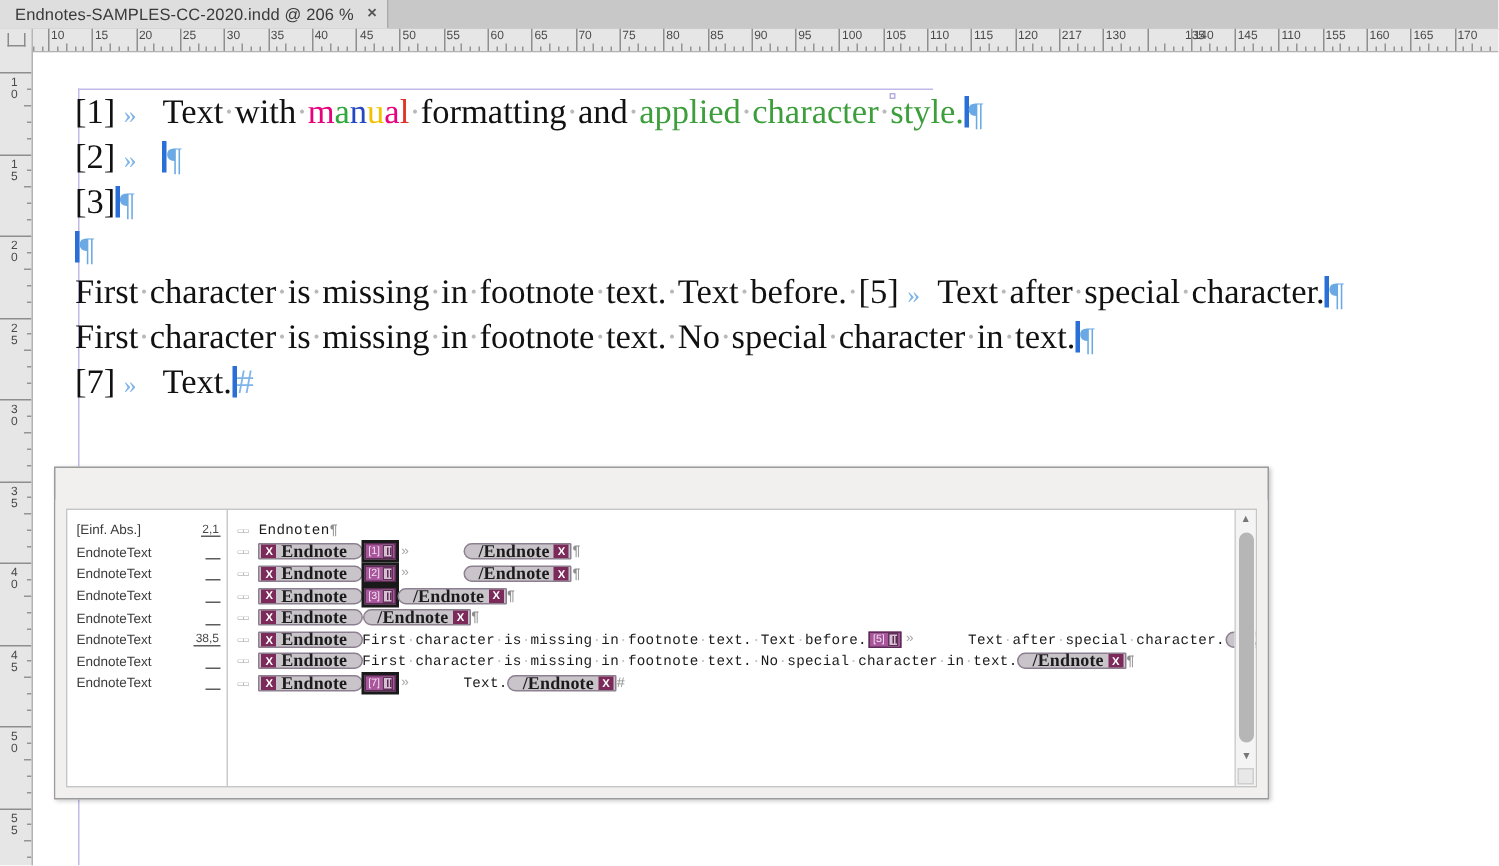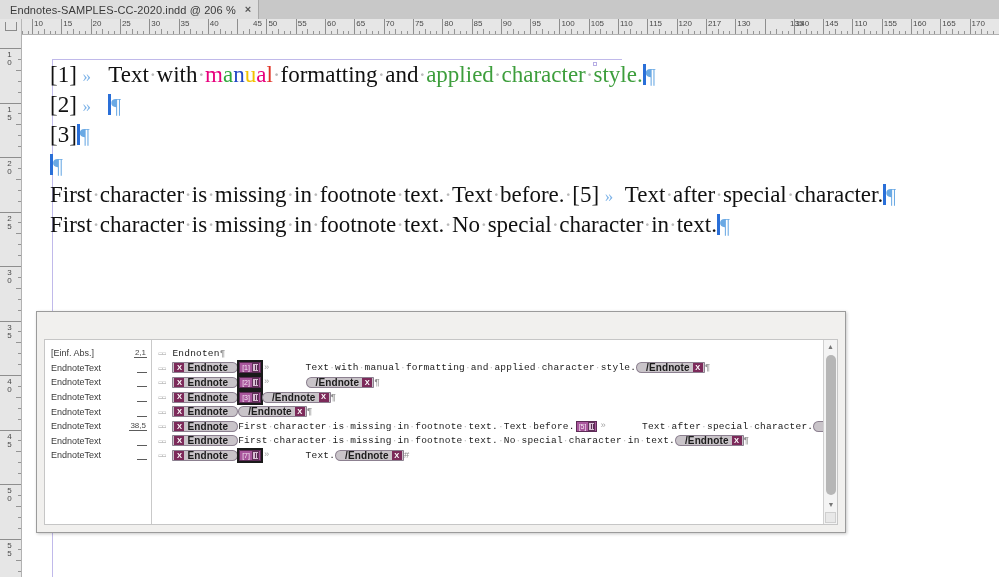--- a/index.html
+++ b/index.html
@@ -386,24 +386,24 @@
     font-weight: bold;
     width: 10px;
     height: 9px;
     display: inline-flex;
     align-items: center;
     justify-content: center;
     font-family: "Liberation Sans", sans-serif;
     line-height: 1;
   }
   .tag-label {
-    font-size: 10px;
+    font-size: 12px;
     color: #1b1b1b;
     padding: 4px 3px;
-    font-family: Liberation Sans, sans-serif;
+    font-family: Liberation Serif, serif;
     letter-spacing: 0.1px;
     font-weight: 600;
   }
   .note-marker {
     display: inline-flex;
     align-items: center;
     background: #a8569c;
     border: 1px solid #5d2b56;
     height: 11px;
     padding: 0 1px;
@@ -517,21 +517,21 @@
     <div class="htick" style="left: 190.22px; height: 5px;"></div>
     <div class="htick" style="left: 196.08px; height: 3px;"></div>
     <div class="htick" style="left: 201.94px; height: 3px;"></div>
     <div class="hmajor" style="left: 207.8px;"></div>
     <div class="hlabel" style="left: 207.8px;">40</div>
     <div class="htick" style="left: 213.66px; height: 3px;"></div>
     <div class="htick" style="left: 219.52px; height: 5px;"></div>
     <div class="htick" style="left: 225.38px; height: 3px;"></div>
     <div class="htick" style="left: 231.24px; height: 3px;"></div>
     <div class="hmajor" style="left: 237.1px;"></div>
-    <div class="hlabel" style="left: 251px;">45</div>
+    <div class="hlabel" style="left: 238px;">45</div>
     <div class="htick" style="left: 242.96px; height: 3px;"></div>
     <div class="htick" style="left: 248.82px; height: 5px;"></div>
     <div class="htick" style="left: 254.68px; height: 3px;"></div>
     <div class="htick" style="left: 260.54px; height: 3px;"></div>
     <div class="hmajor" style="left: 266.4px;"></div>
     <div class="hlabel" style="left: 266.4px;">50</div>
     <div class="htick" style="left: 272.26px; height: 3px;"></div>
     <div class="htick" style="left: 278.12px; height: 5px;"></div>
     <div class="htick" style="left: 283.98px; height: 3px;"></div>
     <div class="htick" style="left: 289.84px; height: 3px;"></div>
@@ -776,20 +776,25 @@
     </div>
 
     <div class="line">
       <span>First<span class="dot">·</span>character<span class="dot">·</span>is<span class="dot">·</span>missing<span class="dot">·</span>in<span class="dot">·</span>footnote<span class="dot">·</span>text.<span class="dot">·</span>Text<span class="dot">·</span>before.<span class="dot">·</span></span><span>[5]</span> <span class="guill">»</span>&nbsp;&nbsp;<span>Text<span class="dot">·</span>after<span class="dot">·</span>special<span class="dot">·</span>character.</span><span class="bluebar"></span><span class="endbar">¶</span>
     </div>
 
     <div class="line">
       <span>First<span class="dot">·</span>character<span class="dot">·</span>is<span class="dot">·</span>missing<span class="dot">·</span>in<span class="dot">·</span>footnote<span class="dot">·</span>text.<span class="dot">·</span>No<span class="dot">·</span>special<span class="dot">·</span>character<span class="dot">·</span>in<span class="dot">·</span>text.</span><span class="bluebar"></span><span class="endbar">¶</span>
     </div>
 
+    <div class="line">
+      <span>[7]</span>
+      <span class="guill">»</span>
+      &nbsp;&nbsp;<span>Text.</span><span class="bluebar"></span><span class="hashmark">#</span>
+    </div>
 
   </div>
 </div>
 
 <div id="story-window">
 
 
   <div id="story-body">
     <div id="story-inner">
 
@@ -839,21 +844,20 @@
             <span class="tag-open">
               <span class="tag-x">X</span>
               <span class="tag-label">Endnote</span>
             </span>
             <span class="note-marker selbox">
               <span class="note-num">[1]</span>
               <span class="note-glyph"></span>
             </span>
             <span class="se-tab">»</span>
             <span>&nbsp;&nbsp;&nbsp;&nbsp;&nbsp;&nbsp;</span>
-            <span class="se-txt">Text<span class="sp-dot">·</span>with<span class="sp-dot">·</span>manual<span class="sp-dot">·</span>formatting<span class="sp-dot">·</span>and<span class="sp-dot">·</span>applied<span class="sp-dot">·</span>character<span class="sp-dot">·</span>style.</span>
             <span class="tag-close">
               <span class="tag-label">/Endnote</span>
               <span class="tag-x">X</span>
             </span>
             <span class="se-pil">¶</span>
           </div>
           <div class="se-line">
             <span class="para-mark" style="font-size: 5px; color: rgb(154, 154, 154);">▭▭</span>
             <span class="tag-open">
               <span class="tag-x">X</span>

